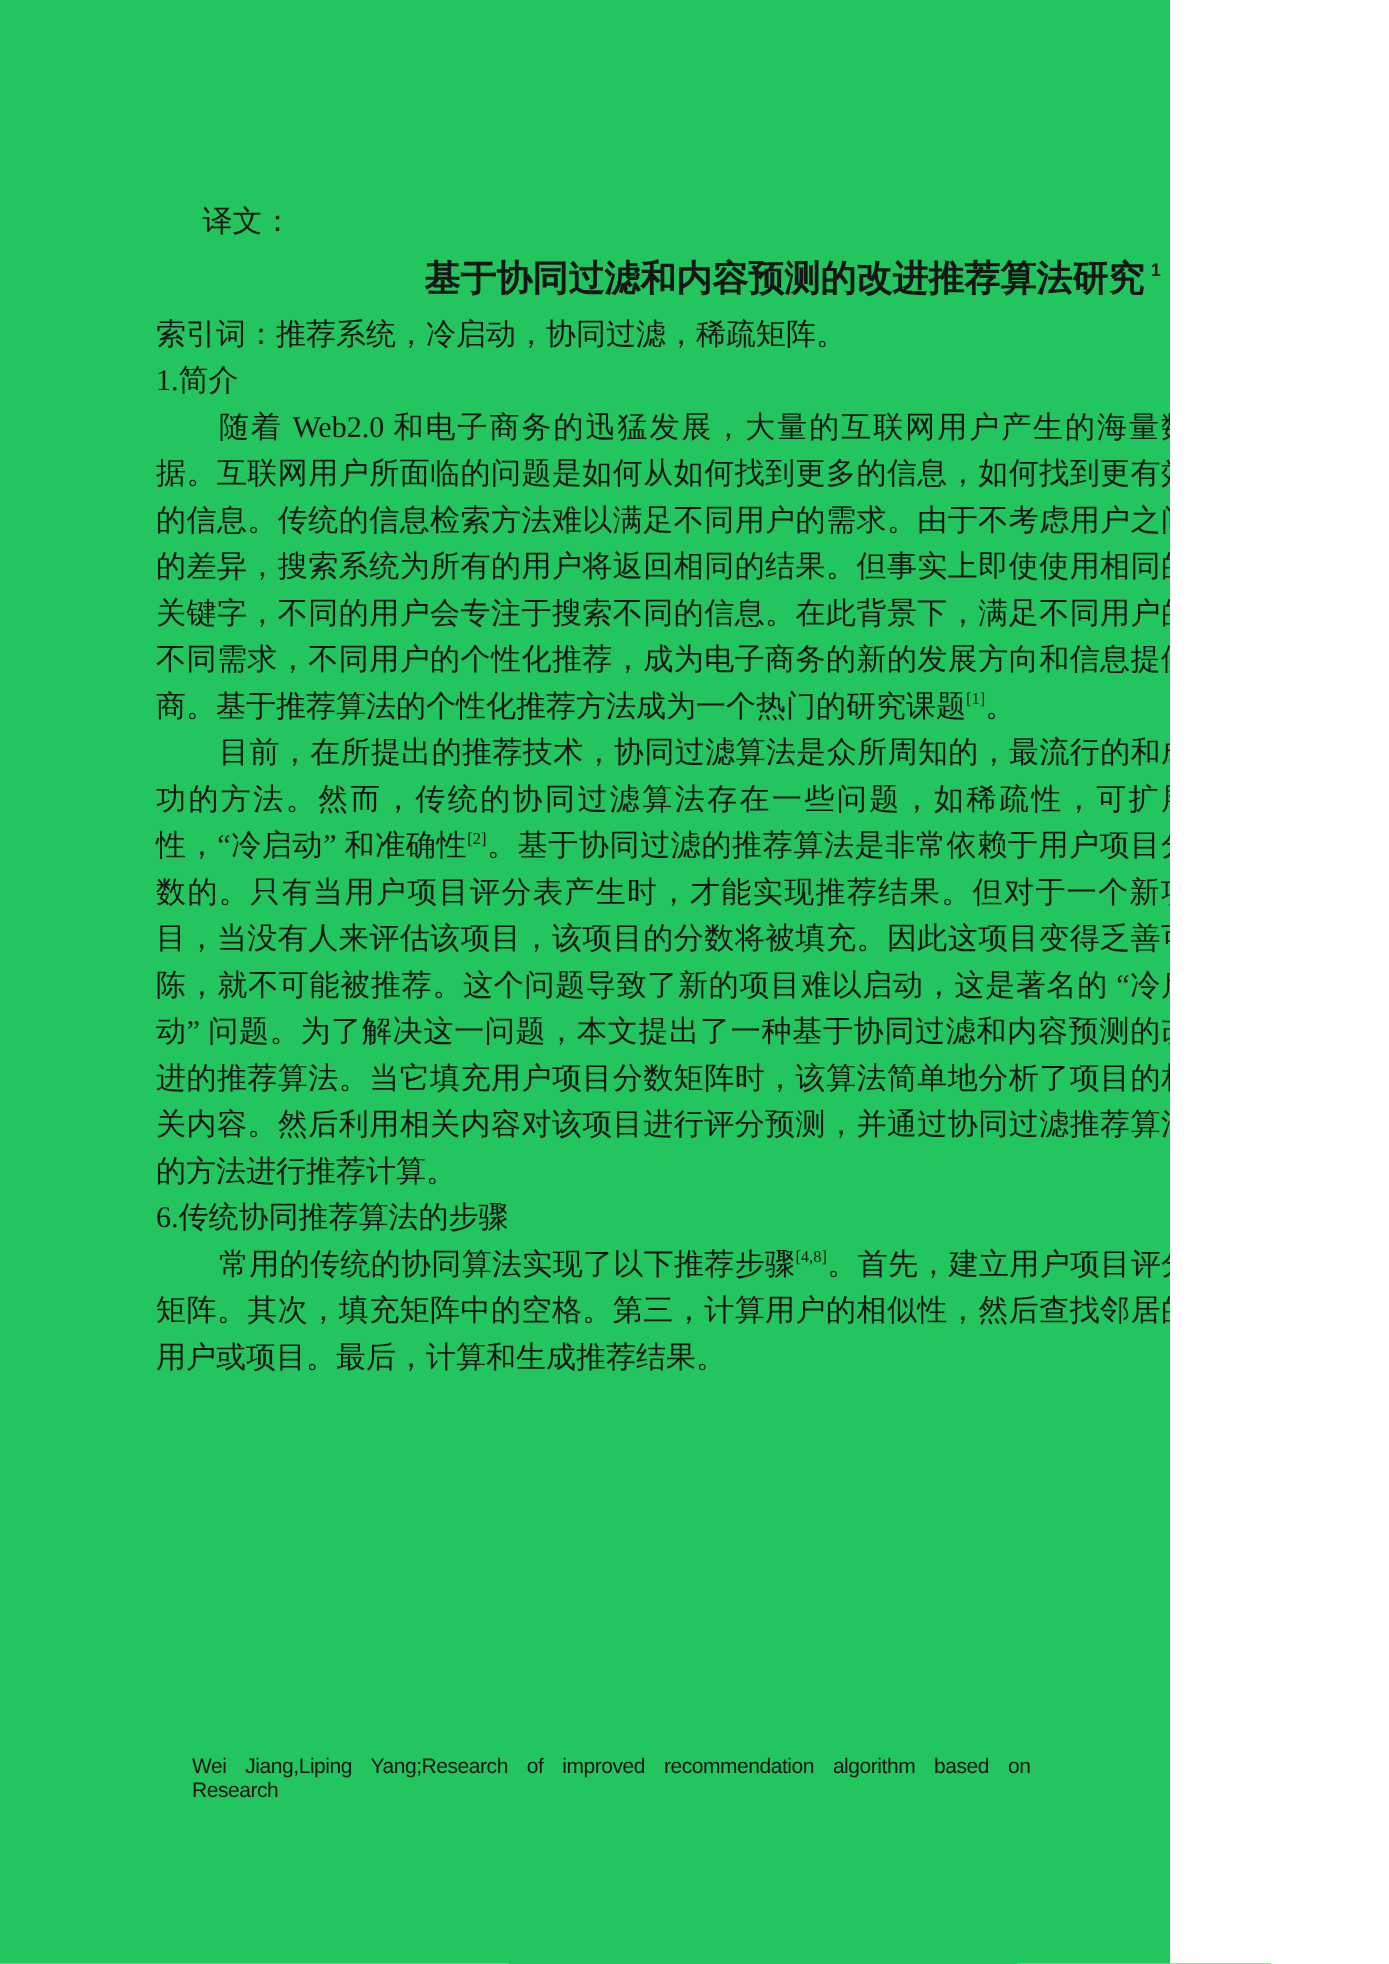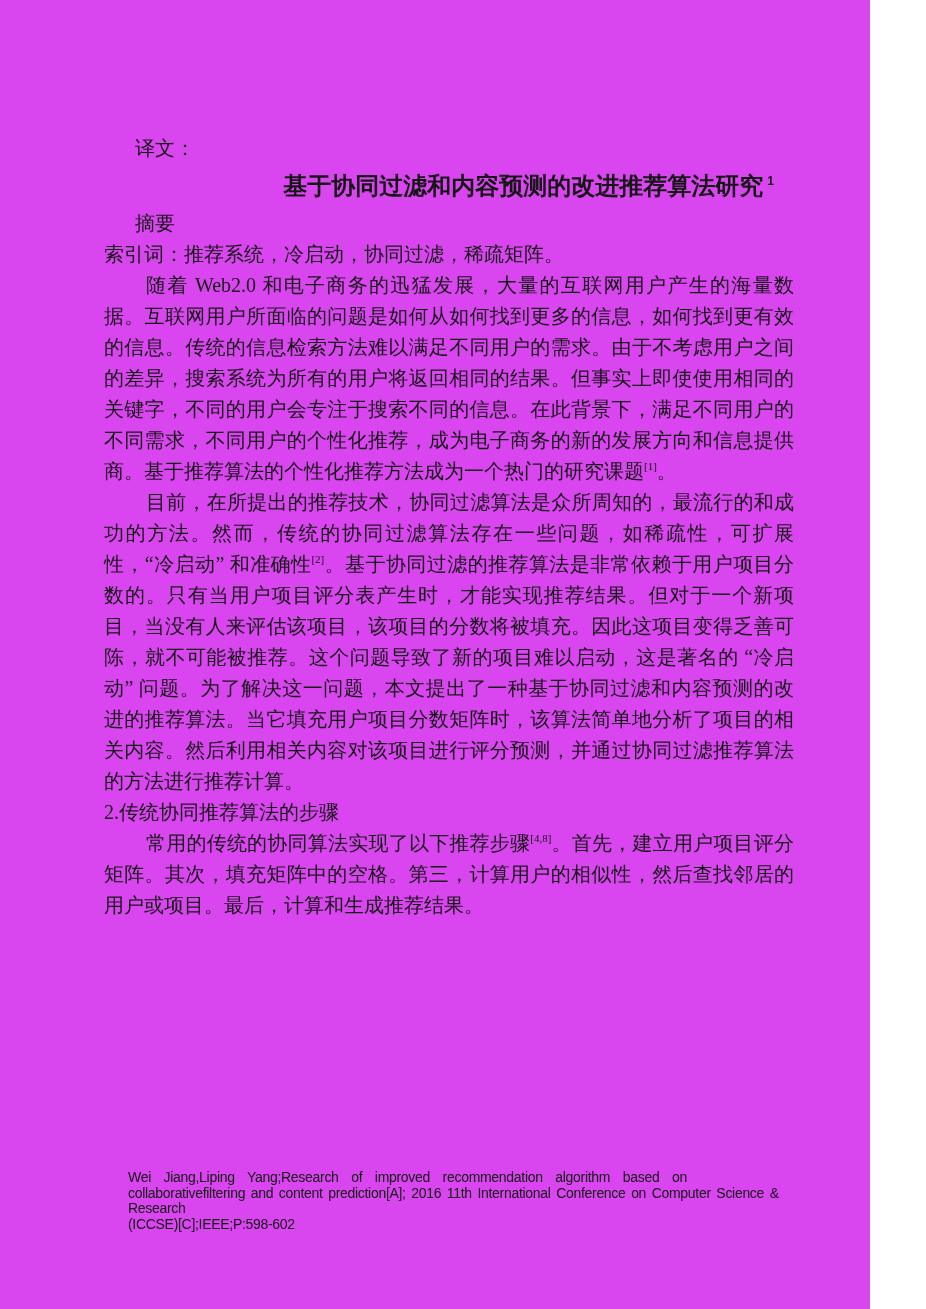--- a/index.html
+++ b/index.html
@@ -3,22 +3,22 @@
 <meta charset="utf-8">
 <style>
   html, body { margin: 0; padding: 0; }
   body {
     width: 926px; height: 1309px;
     background: #ffffff;
     font-family: "Liberation Serif", "DejaVu Serif", serif;
   }
   .page {
     position: relative;
-    width: 870px; height: 1309px;
-    background: #d946ef;
+    width: 780px; height: 1309px;
+    background: #22c55e;
     color: #161616;
     overflow: hidden;
   }
   .content {
     position: absolute;
     left: 104px; top: 133px; width: 690px;
     font-size: 20px;
     line-height: 31px;
     text-align: justify;
     text-justify: inter-ideograph;
@@ -68,36 +68,34 @@
 <body>
 
 <div class="page">
 
   <div class="content">
 
     <p class="label-line">译文：</p>
 
     <p class="doc-title"><span>基于协同过滤和内容预测的改进推荐算法研究</span><sup>1</sup></p>
 
-    <p class="label-line">摘要</p>
 
 
     <p>索引词：推荐系统，冷启动，协同过滤，稀疏矩阵。</p>
 
+    <p class="section-heading">1.简介</p>
 
     <p class="para-indent"><span>随着 Web2.0 和电子商务的迅猛发展，大量的互联网用户产生的海量数据。互联网用户所面临的问题是如何从如何找到更多的信息，如何找到更有效的信息。传统的信息检索方法难以满足不同用户的需求。由于不考虑用户之间的差异，搜索系统为所有的用户将返回相同的结果。但事实上即使使用相同的关键字，不同的用户会专注于搜索不同的信息。在此背景下，满足不同用户的不同需求，不同用户的个性化推荐，成为电子商务的新的发展方向和信息提供商。基于推荐算法的个性化推荐方法成为一个热门的研究课题</span><sup class="ref">[1]</sup><span>。</span></p>
 
     <p class="para-indent"><span>目前，在所提出的推荐技术，协同过滤算法是众所周知的，最流行的和成功的方法。然而，传统的协同过滤算法存在一些问题，如稀疏性，可扩展性，“冷启动” 和准确性</span><sup class="ref">[2]</sup><span>。基于协同过滤的推荐算法是非常依赖于用户项目分数的。只有当用户项目评分表产生时，才能实现推荐结果。但对于一个新项目，当没有人来评估该项目，该项目的分数将被填充。因此这项目变得乏善可陈，就不可能被推荐。这个问题导致了新的项目难以启动，这是著名的 “冷启动” 问题。为了解决这一问题，本文提出了一种基于协同过滤和内容预测的改进的推荐算法。当它填充用户项目分数矩阵时，该算法简单地分析了项目的相关内容。然后利用相关内容对该项目进行评分预测，并通过协同过滤推荐算法的方法进行推荐计算。</span></p>
 
-    <p class="section-heading">2.传统协同推荐算法的步骤</p>
+    <p class="section-heading">6.传统协同推荐算法的步骤</p>
 
     <p class="para-indent"><span>常用的传统的协同算法实现了以下推荐步骤</span><sup class="ref">[4,8]</sup><span>。首先，建立用户项目评分矩阵。其次，填充矩阵中的空格。第三，计算用户的相似性，然后查找邻居的用户或项目。最后，计算和生成推荐结果。</span></p>
 
   </div>
 
   <div class="footnote">
     <div class="fn-line fn-line-0">Wei Jiang,Liping Yang;Research of improved recommendation algorithm based on</div>
-    <div class="fn-line fn-line-1">collaborativefiltering and content prediction[A]; 2016 11th International Conference on Computer Science &amp;</div>
     <div class="fn-line">Research</div>
-    <div class="fn-line">(ICCSE)[C];IEEE;P:598-602</div>
   </div>
 
 </div>
 
 </body></html>

